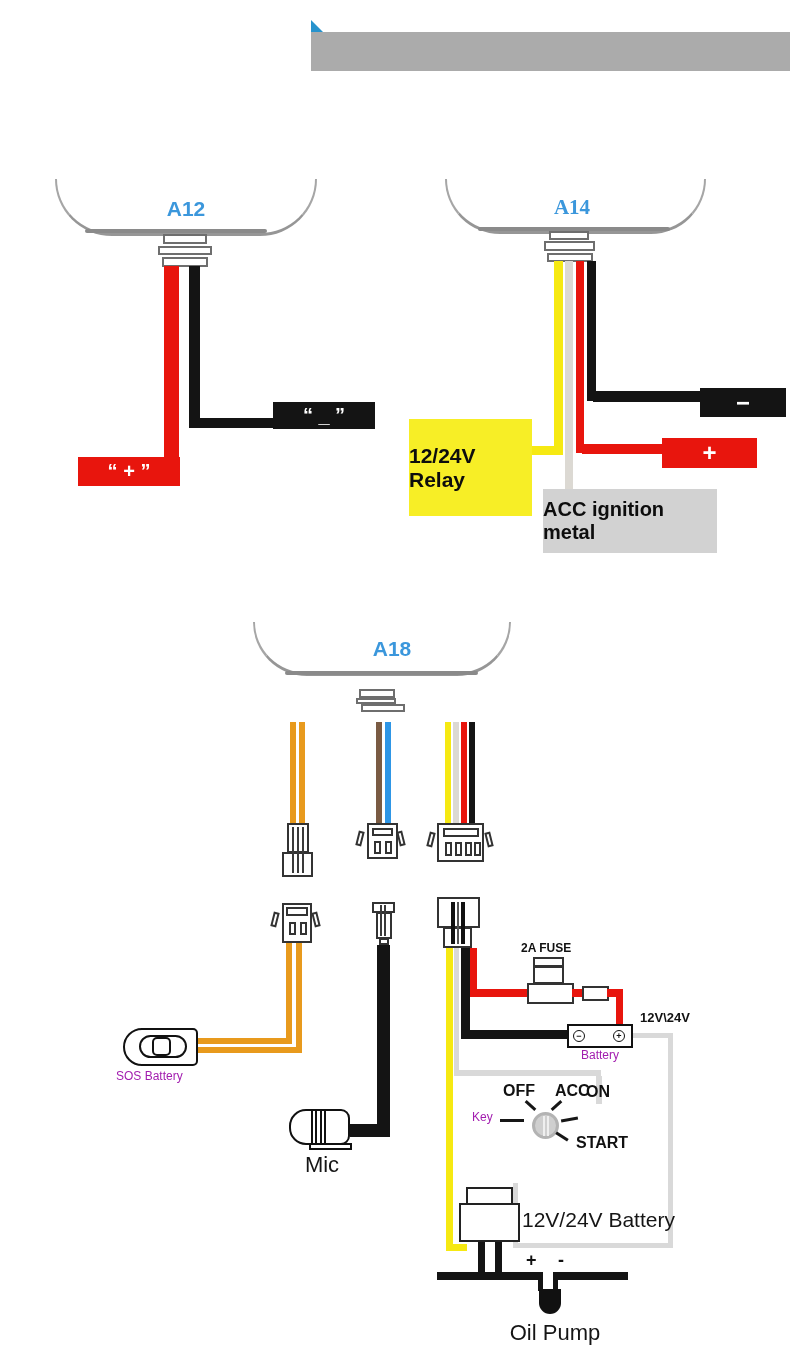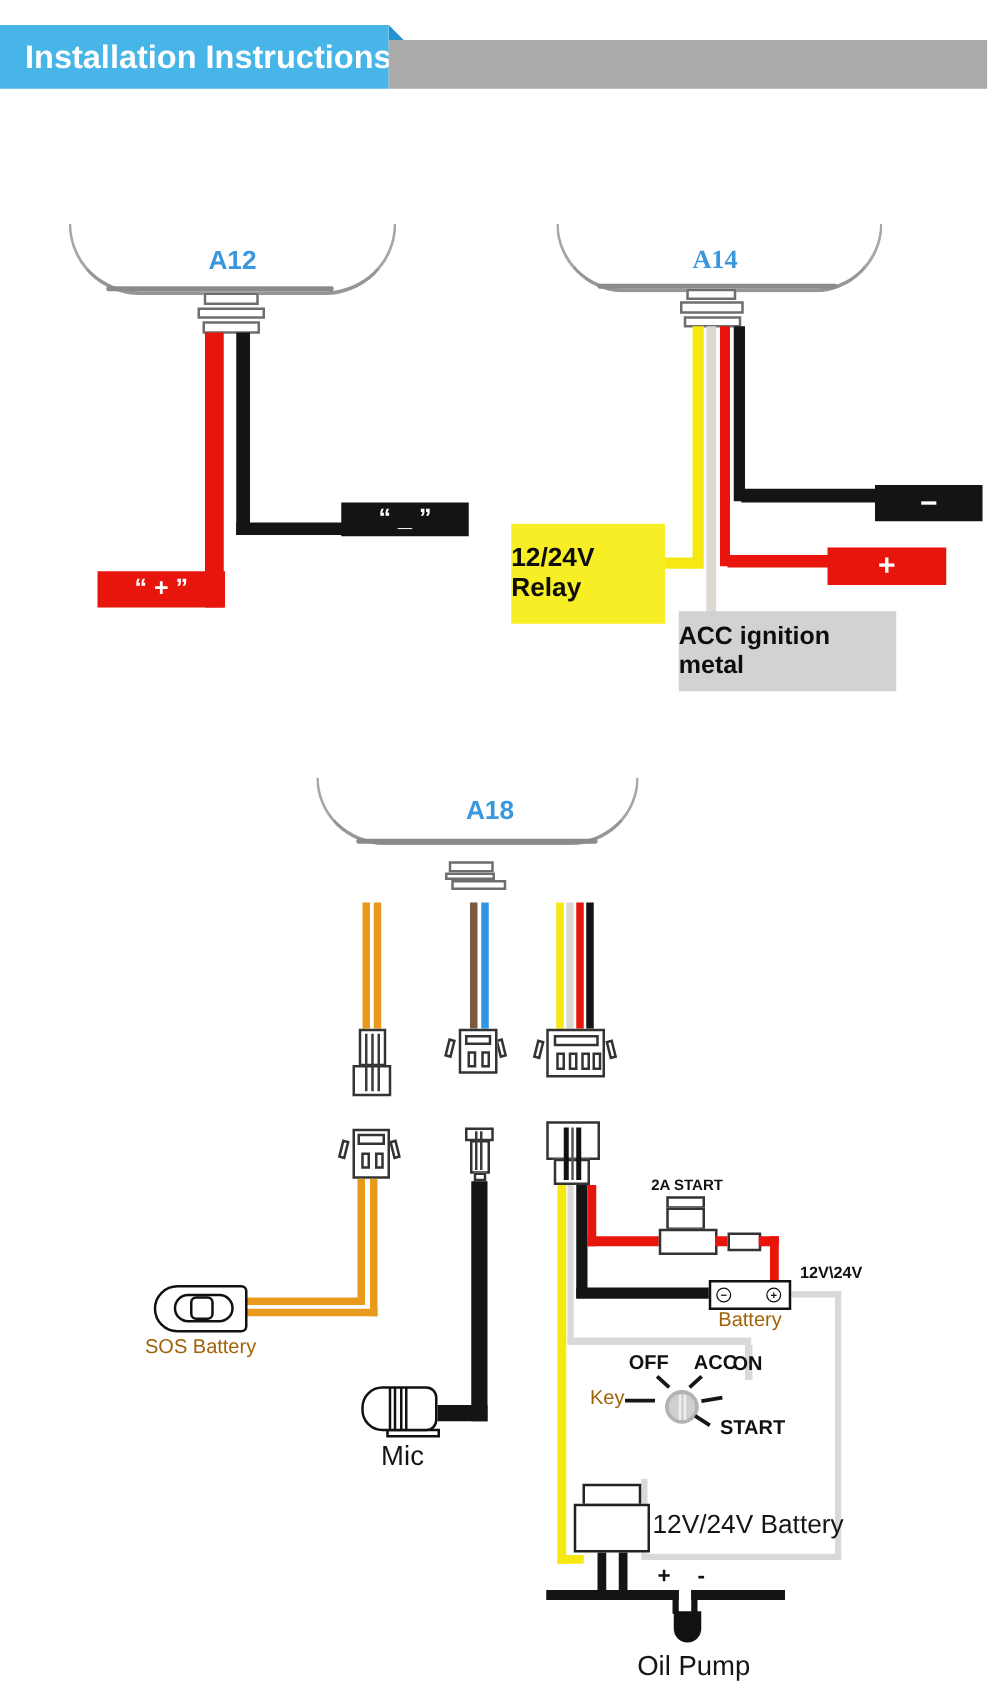--- a/index.html
+++ b/index.html
@@ -23,34 +23,31 @@
   .wire{position:absolute;}
   .red{background:#e8150d;}
   .blk{background:#141414;}
   .yel{background:#f6e912;}
   .wht{background:#dcd9d3;}
   .org{background:#e89a1d;}
   .brn{background:#7a5b43;}
   .blu{background:#2e96e6;}
   .gry{background:#d9d9d9;}
   .termbox{display:flex;align-items:center;justify-content:center;color:#fff;font-weight:bold;}
-  .dlabel{font-size:16px;color:#a16207;white-space:nowrap;}
+  .dlabel{font-size:12px;color:#a21caf;white-space:nowrap;}
   .klabel{font-weight:bold;font-size:16px;color:#111;white-space:nowrap;}
   .tick{position:absolute;height:3px;background:#161616;}
   .watermark{font-size:25px;color:rgba(125,125,125,0.5);letter-spacing:1px;white-space:nowrap;z-index:5;}
   .pin{position:absolute;background:#3a3a3a;}
 </style>
 </head>
 <body>
 
 <div id="canvas">
 
-  <div class="abs banner">
-    <span class="banner-text">Installation Instructions</span>
-  </div>
   <div class="abs notch"></div>
   <div class="abs graybar"></div>
 
   <div class="abs device" style="left:55px;top:179px;width:258px;height:54px;"></div>
   <div class="abs darkline" style="left:85px;top:229px;width:182px;"></div>
   <div class="abs blue-label" style="left:156px;top:197px;">A12</div>
   <div class="abs crect" style="left:163px;top:234px;width:44px;height:10px;"></div>
   <div class="abs crect" style="left:158px;top:246px;width:54px;height:9px;"></div>
   <div class="abs crect" style="left:162px;top:257px;width:46px;height:10px;"></div>
   <div class="wire red" style="left:164px;top:266px;width:15px;height:220px;"></div>
@@ -69,21 +66,21 @@
   <div class="abs crect" style="left:549px;top:231px;width:40px;height:9px;"></div>
   <div class="abs crect" style="left:544px;top:241px;width:51px;height:10px;"></div>
   <div class="abs crect" style="left:547px;top:253px;width:46px;height:9px;"></div>
   <div class="wire yel" style="left:554px;top:261px;width:9px;height:194px;"></div>
   <div class="wire yel" style="left:529px;top:446px;width:27px;height:9px;"></div>
   <div class="wire wht" style="left:565px;top:261px;width:8px;height:231px;"></div>
   <div class="wire red" style="left:576px;top:261px;width:8px;height:192px;"></div>
   <div class="wire red" style="left:582px;top:444px;width:82px;height:10px;"></div>
   <div class="wire blk" style="left:587px;top:261px;width:9px;height:140px;"></div>
   <div class="wire blk" style="left:593px;top:391px;width:109px;height:11px;"></div>
-  <div class="abs termbox" style="left:409px;top:419px;width:123px;height:80px;background:#f7ee26;color:#0d0d0d;font-size:21px;">
+  <div class="abs termbox" style="left:409px;top:419px;width:123px;height:97px;background:#f7ee26;color:#0d0d0d;font-size:21px;">
       <span>12/24V Relay</span>
     </div>
   <div class="abs termbox" style="left:543px;top:489px;width:174px;height:64px;background:#d2d2d2;color:#0d0d0d;font-size:20px;">
       <span>ACC ignition metal</span>
     </div>
   <div class="abs red termbox" style="left:662px;top:438px;width:95px;height:30px;font-size:24px;">
       <span>+</span>
     </div>
   <div class="abs blk termbox" style="left:700px;top:388px;width:86px;height:29px;font-size:24px;">
       <span>−</span>
@@ -171,21 +168,21 @@
   <div class="wire gry" style="left:596px;top:1076px;width:6px;height:28px;"></div>
 
   <div class="wire blk" style="left:461px;top:948px;width:9px;height:90px;"></div>
   <div class="wire blk" style="left:461px;top:1030px;width:108px;height:9px;"></div>
 
   <div class="wire red" style="left:470px;top:948px;width:7px;height:49px;"></div>
   <div class="wire red" style="left:470px;top:989px;width:58px;height:8px;"></div>
   <div class="abs conn" style="left:533px;top:957px;width:31px;height:10px;border-width:2px;"></div>
   <div class="abs conn" style="left:533px;top:966px;width:31px;height:18px;"></div>
   <div class="abs conn" style="left:527px;top:983px;width:47px;height:21px;"></div>
-  <div class="abs klabel" style="left:521px;top:941px;font-size:12px;">2A START</div>
+  <div class="abs klabel" style="left:521px;top:941px;font-size:12px;">2A FUSE</div>
   <div class="wire red" style="left:572px;top:989px;width:12px;height:8px;"></div>
   <div class="abs conn" style="left:582px;top:986px;width:27px;height:15px;"></div>
   <div class="wire red" style="left:607px;top:989px;width:16px;height:8px;"></div>
   <div class="wire red" style="left:616px;top:989px;width:7px;height:37px;"></div>
 
   <div class="abs" style="left:567px;top:1024px;width:66px;height:24px;background:#fff;border:2px solid #111;box-sizing:border-box;z-index:2;"></div>
   <div class="abs" style="left:573px;top:1030px;width:12px;height:12px;border:1.5px solid #111;border-radius:50%;box-sizing:border-box;z-index:3;display:flex;align-items:center;justify-content:center;font-size:9px;font-weight:bold;">−</div>
   <div class="abs" style="left:613px;top:1030px;width:12px;height:12px;border:1.5px solid #111;border-radius:50%;box-sizing:border-box;z-index:3;display:flex;align-items:center;justify-content:center;font-size:9px;font-weight:bold;">+</div>
   <div class="abs dlabel" style="left:565px;top:1048px;width:70px;text-align:center;">Battery</div>
   <div class="abs klabel" style="left:640px;top:1010px;font-size:13px;">12V\24V</div>

